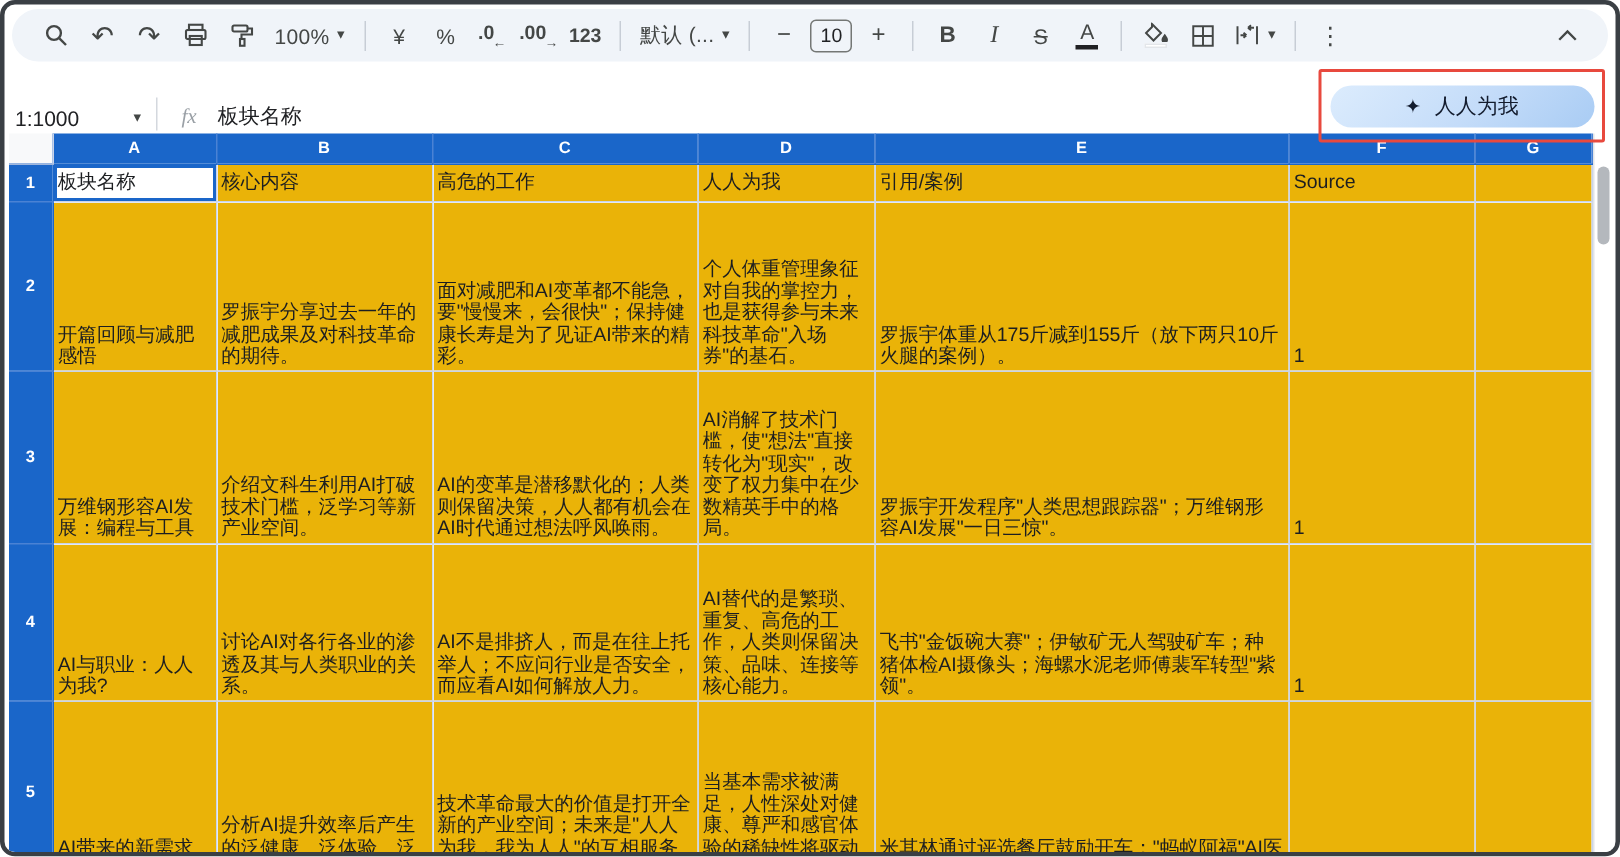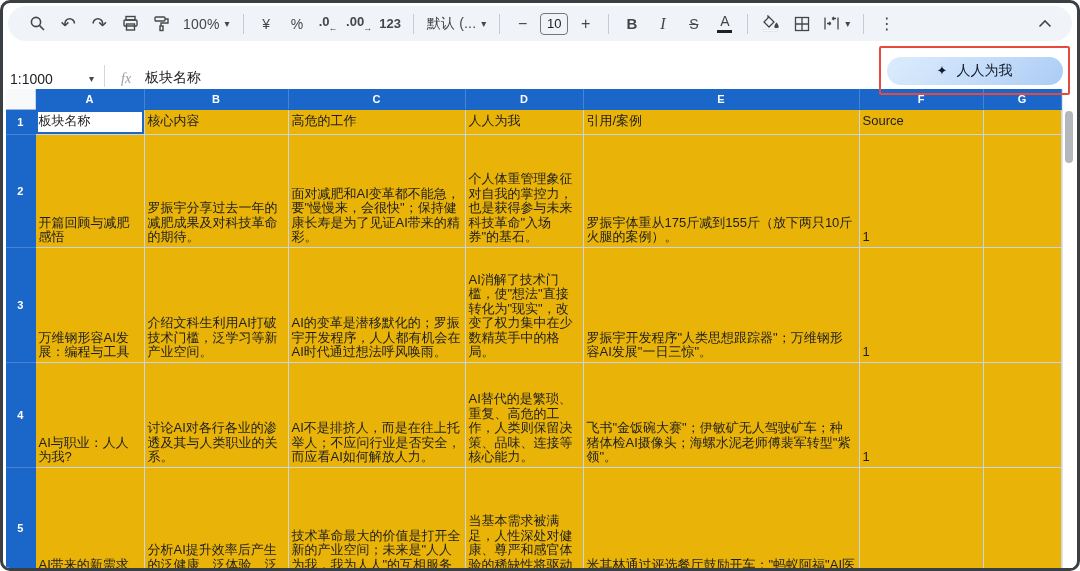--- a/index.html
+++ b/index.html
@@ -285,21 +285,21 @@
         <td class="cell">面对减肥和AI变革都不能急，要"慢慢来，会很快"；保持健康长寿是为了见证AI带来的精彩。</td>
         <td class="cell">个人体重管理象征对自我的掌控力，也是获得参与未来科技革命"入场券"的基石。</td>
         <td class="cell">罗振宇体重从175斤减到155斤（放下两只10斤火腿的案例）。</td>
         <td class="cell">1</td>
         <td class="cell"></td>
       </tr>
       <tr style="height:115px;">
         <th class="row-hdr">3</th>
         <td class="cell">万维钢形容AI发展：编程与工具</td>
         <td class="cell">介绍文科生利用AI打破技术门槛，泛学习等新产业空间。</td>
-        <td class="cell">AI的变革是潜移默化的；罗振宇开发程序，人人都有机会在AI时代通过想法呼风唤雨。</td>
+        <td class="cell">AI的变革是潜移默化的；人类则保留决策，人人都有机会在AI时代通过想法呼风唤雨。</td>
         <td class="cell">AI消解了技术门槛，使"想法"直接转化为"现实"，改变了权力集中在少数精英手中的格局。</td>
         <td class="cell">罗振宇开发程序"人类思想跟踪器"；万维钢形容AI发展"一日三惊"。</td>
         <td class="cell">1</td>
         <td class="cell"></td>
       </tr>
       <tr style="height:105px;">
         <th class="row-hdr">4</th>
         <td class="cell">AI与职业：人人为我?</td>
         <td class="cell">讨论AI对各行各业的渗透及其与人类职业的关系。</td>
         <td class="cell">AI不是排挤人，而是在往上托举人；不应问行业是否安全，而应看AI如何解放人力。</td>

